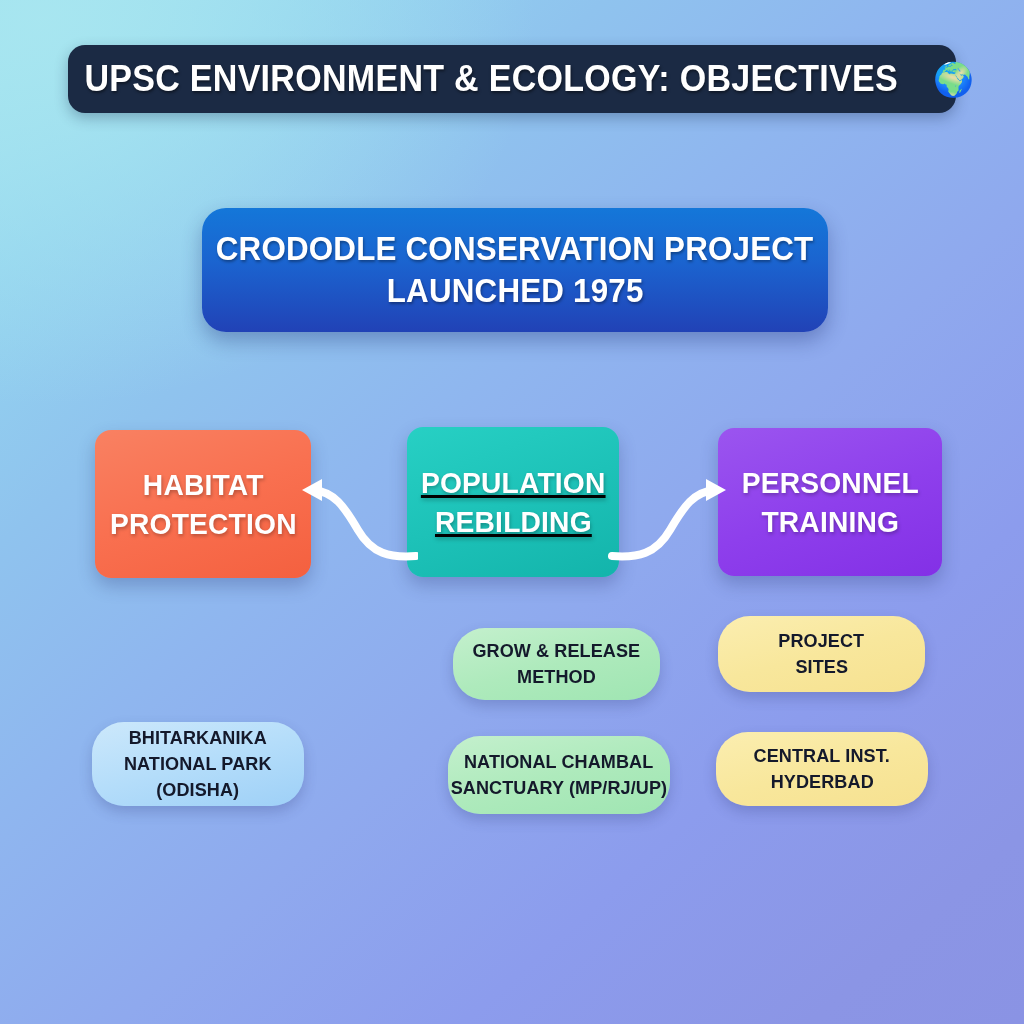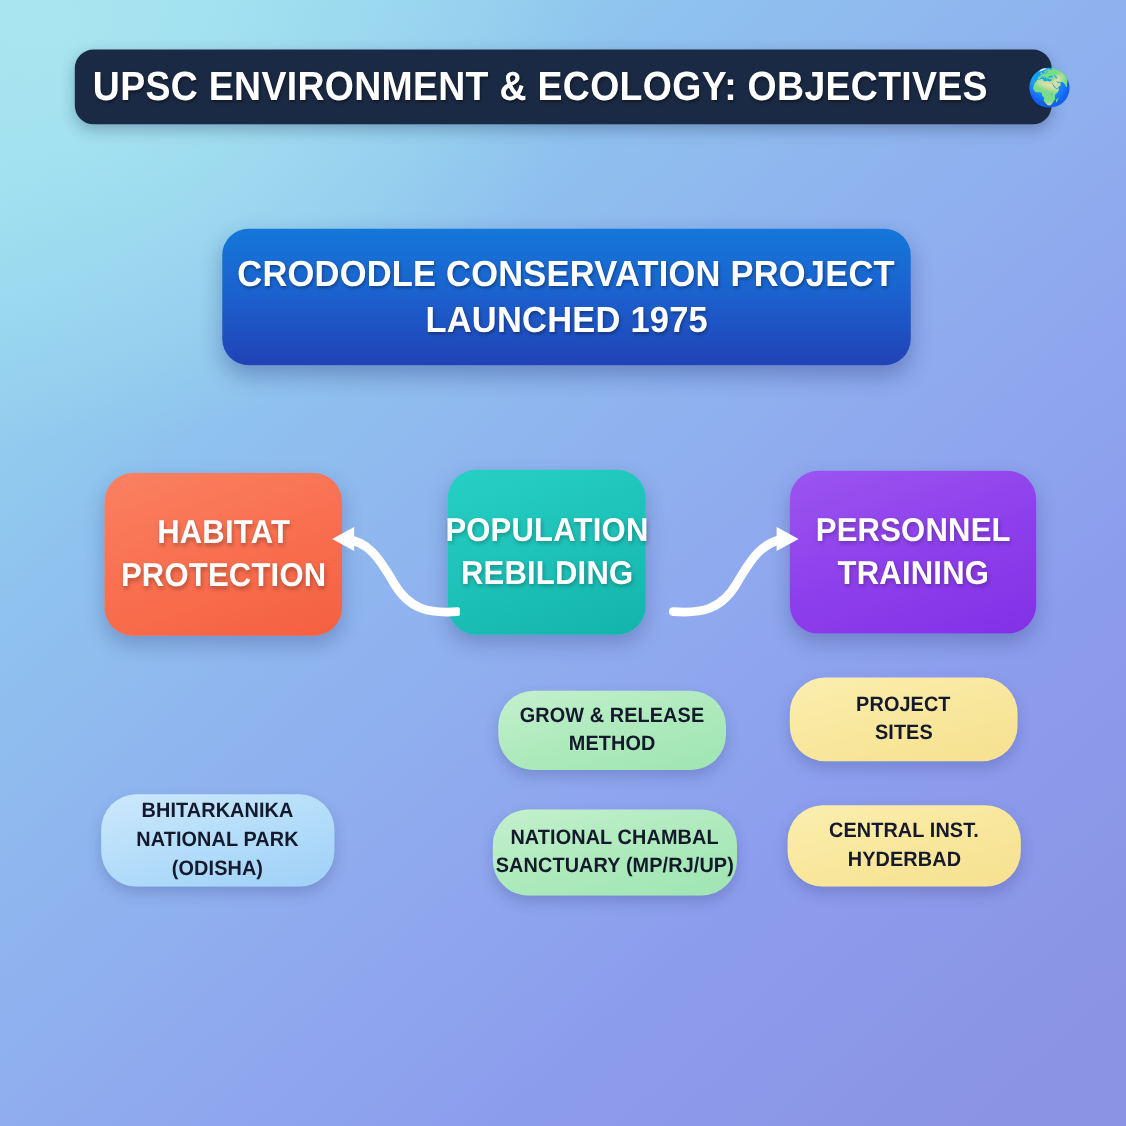--- a/index.html
+++ b/index.html
@@ -84,21 +84,21 @@
     transform: scaleX(0.95);
     line-height: 1.28;
     text-align: center;
     white-space: nowrap;
     text-shadow: 1px 2px 3px rgba(0,0,0,0.35);
   }
 
   
   .pillar {
     position: absolute;
-    border-radius: 26px;
+    border-radius: 16px;
     display: flex;
     flex-direction: column;
     align-items: center;
     justify-content: center;
     box-shadow: 0 8px 17px rgba(40,50,110,0.28);
     box-sizing: border-box;
     padding: 0 10px;
   }
   .pillar-line {
     color: #ffffff;
@@ -110,22 +110,23 @@
     text-align: center;
     white-space: nowrap;
     text-shadow: 1px 2px 4px rgba(0,0,0,0.27);
   }
 
   #pillar-habitat {
     left: 95px; top: 430px; width: 216px; height: 148px;
     background: linear-gradient(160deg, #f98162 0%, #f97050 48%, #f4603f 100%);
   }
   #pillar-population {
-    left: 407px; top: 427px; width: 180px; height: 150px;
+    left: 407px; top: 427px; width: 212px; height: 150px;
     background: linear-gradient(160deg, #27d0c4 0%, #1dc2b8 50%, #13b4ab 100%);
+    text-decoration: underline;
   }
   #pillar-personnel {
     left: 718px; top: 428px; width: 224px; height: 148px;
     background: linear-gradient(160deg, #9b55ef 0%, #8e3fec 52%, #8330e6 100%);
   }
 
   
   .connector {
     position: absolute;
     pointer-events: none;

